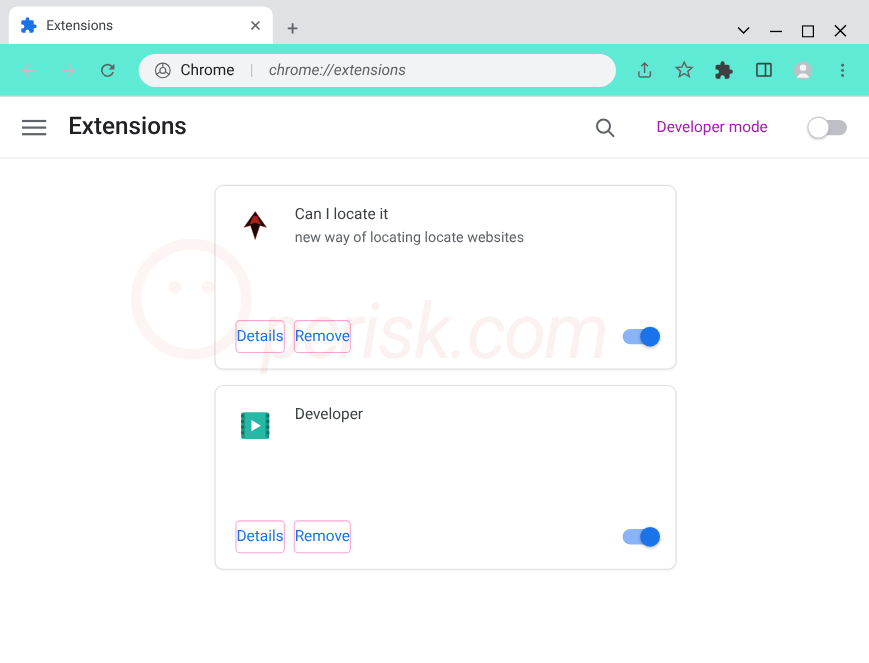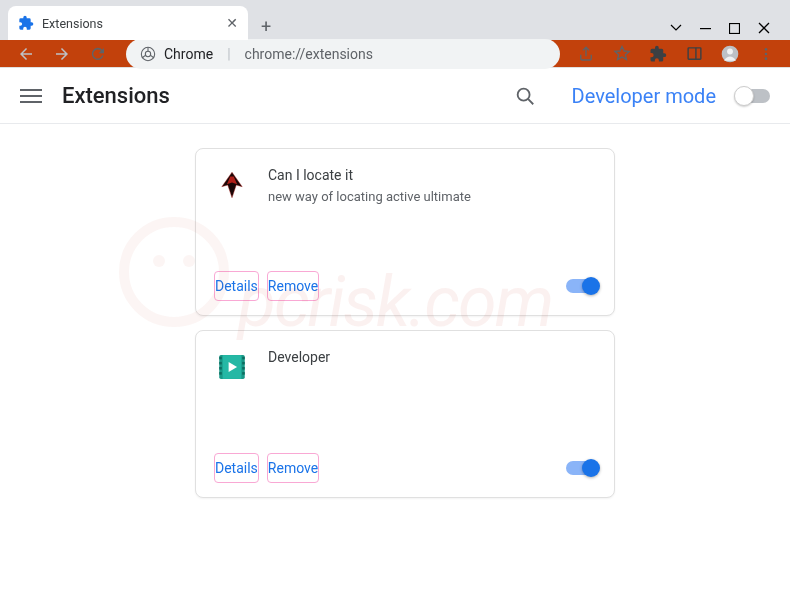--- a/index.html
+++ b/index.html
@@ -9,37 +9,37 @@
 .titlebar { height: 40px; display: flex; align-items: flex-end; background: #dfe1e5; padding: 0 8px 0 8px; }
 .tab { background: #fff; border-radius: 8px 8px 0 0; height: 34px; width: 240px; display: flex; align-items: center; padding: 0 10px; gap: 8px; position: relative; }
 .tab .favicon { width: 16px; height: 16px; color: #1a73e8; }
 .tab .tab-title { font-size: 12.5px; color: #3c4043; flex: 1; }
 .tab .tab-close { font-size: 14px; color: #5f6368; cursor: pointer; }
 .newtab { width: 28px; height: 28px; display: flex; align-items: center; justify-content: center; color: #5f6368; font-size: 18px; margin-left: 4px; cursor: pointer; }
 .win-controls { margin-left: auto; display: flex; gap: 18px; padding: 0 12px 6px 0; align-items: center; }
 .win-controls span { font-size: 13px; color: #000; cursor: pointer; }
 
 
-.toolbar { height: 28px; border-bottom: 1px solid #e0e0e0; display: flex; align-items: center; padding: 0 12px; gap: 8px; background: #c2410c; }
+.toolbar { height: 48px; border-bottom: 1px solid #e0e0e0; display: flex; align-items: center; padding: 0 12px; gap: 8px; background: #5eead4; }
 .nav-btn { width: 28px; height: 28px; display: flex; align-items: center; justify-content: center; color: #5f6368; cursor: pointer; border-radius: 50%; }
 .nav-btn.disabled { color: #bdc1c6; cursor: default; }
 .omnibox { flex: 1; height: 30px; background: #f1f3f4; border-radius: 15px; display: flex; align-items: center; padding: 0 14px; gap: 8px; font-size: 14px; color: #5f6368; margin: 0 6px; }
 .omnibox .origin { color: #202124; }
-.omnibox .path { color: #5f6368; }
+.omnibox .path { color: #5f6368; font-style: italic; }
 .omnibox .sep { color: #bdc1c6; margin: 0 6px; }
 .tb-icon { width: 24px; height: 24px; display: flex; align-items: center; justify-content: center; color: #5f6368; cursor: pointer; }
 .tb-right { display: flex; gap: 12px; align-items: center; }
 
 
 .ext-header { height: 56px; display: flex; align-items: center; padding: 0 20px; gap: 20px; border-bottom: 1px solid #e8eaed; }
 .hamburger { width: 22px; height: 22px; display: flex; flex-direction: column; justify-content: center; gap: 4px; cursor: pointer; }
 .hamburger div { height: 2px; background: #5f6368; }
 .ext-title { font-size: 22px; font-weight: 500; color: #202124; flex: 1; }
 .search-ic { color: #5f6368; cursor: pointer; }
-.dev-mode { font-size: 20px; color: #3b82f6; margin-left: 16px; margin-right: 0; }
+.dev-mode { font-size: 14px; color: #a21caf; margin-left: 16px; margin-right: 18px; }
 .toggle-off { width: 34px; height: 14px; background: #bdc1c6; border-radius: 7px; position: relative; cursor: pointer; }
 .toggle-off::after { content: ""; position: absolute; width: 18px; height: 18px; background: #fff; border: 1px solid #ccc; border-radius: 50%; top: -3px; left: -2px; box-shadow: 0 1px 2px rgba(0,0,0,0.2); }
 
 
 .content { padding: 24px 0; display: flex; flex-direction: column; align-items: center; gap: 14px; }
 .card { width: 420px; background: #fff; border: 1px solid #e0e0e0; border-radius: 8px; padding: 18px 18px 14px 18px; box-shadow: 0 1px 2px rgba(0,0,0,0.05); margin-left: 20px; }
 .card-top { display: flex; gap: 18px; min-height: 96px; }
 .ext-icon { width: 36px; height: 36px; flex-shrink: 0; display: flex; align-items: center; justify-content: center; }
 .ext-info { flex: 1; }
 .ext-name { font-size: 14px; color: #3c4043; margin-bottom: 4px; }
@@ -185,21 +185,21 @@
   <div class="card">
     <div class="card-top">
       <div class="ext-icon">
         <svg width="34" height="34" viewBox="0 0 40 40">
             <path d="M20 5 L8 22 L15 20 L20 35 L25 20 L32 22 Z" fill="#1a0808" stroke="#b0201a" stroke-width="0.5"></path>
             <path d="M18 10 L14 19 L20 17 L26 19 L22 10 Z" fill="#b0201a"></path>
           </svg>
       </div>
       <div class="ext-info">
         <div class="ext-name">Can I locate it</div>
-        <div class="ext-desc">new way of locating active ultimate</div>
+        <div class="ext-desc">new way of locating locate websites</div>
       </div>
     </div>
     <div class="card-bottom">
       <button class="btn">Details</button>
       <button class="btn">Remove</button>
       <div class="toggle-on"></div>
     </div>
   </div>
 
   <div class="card">

